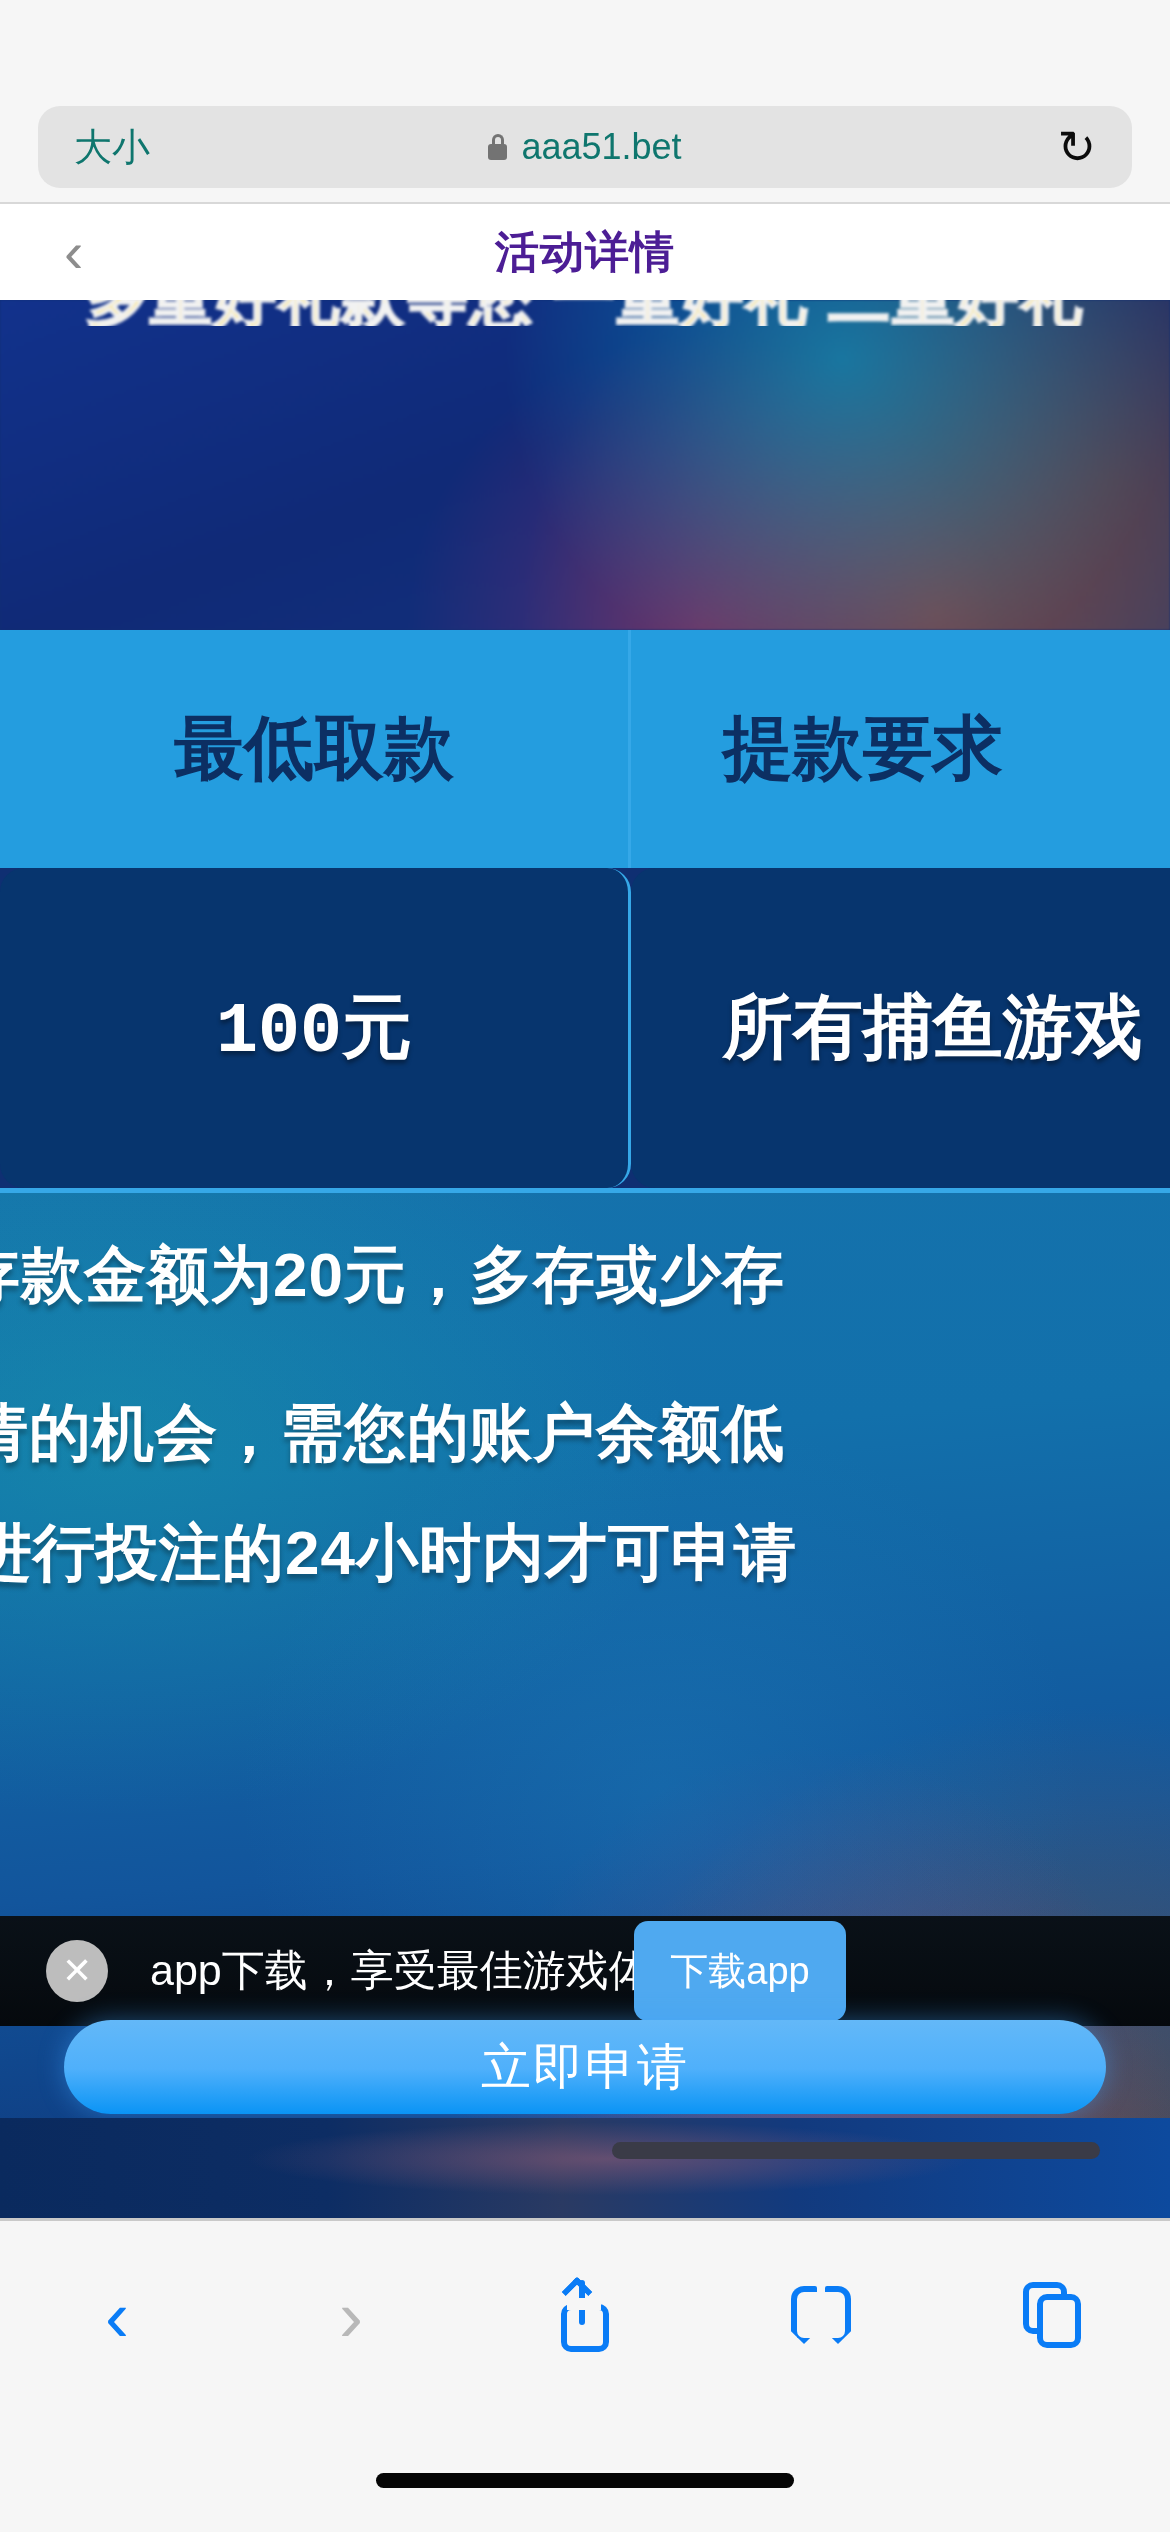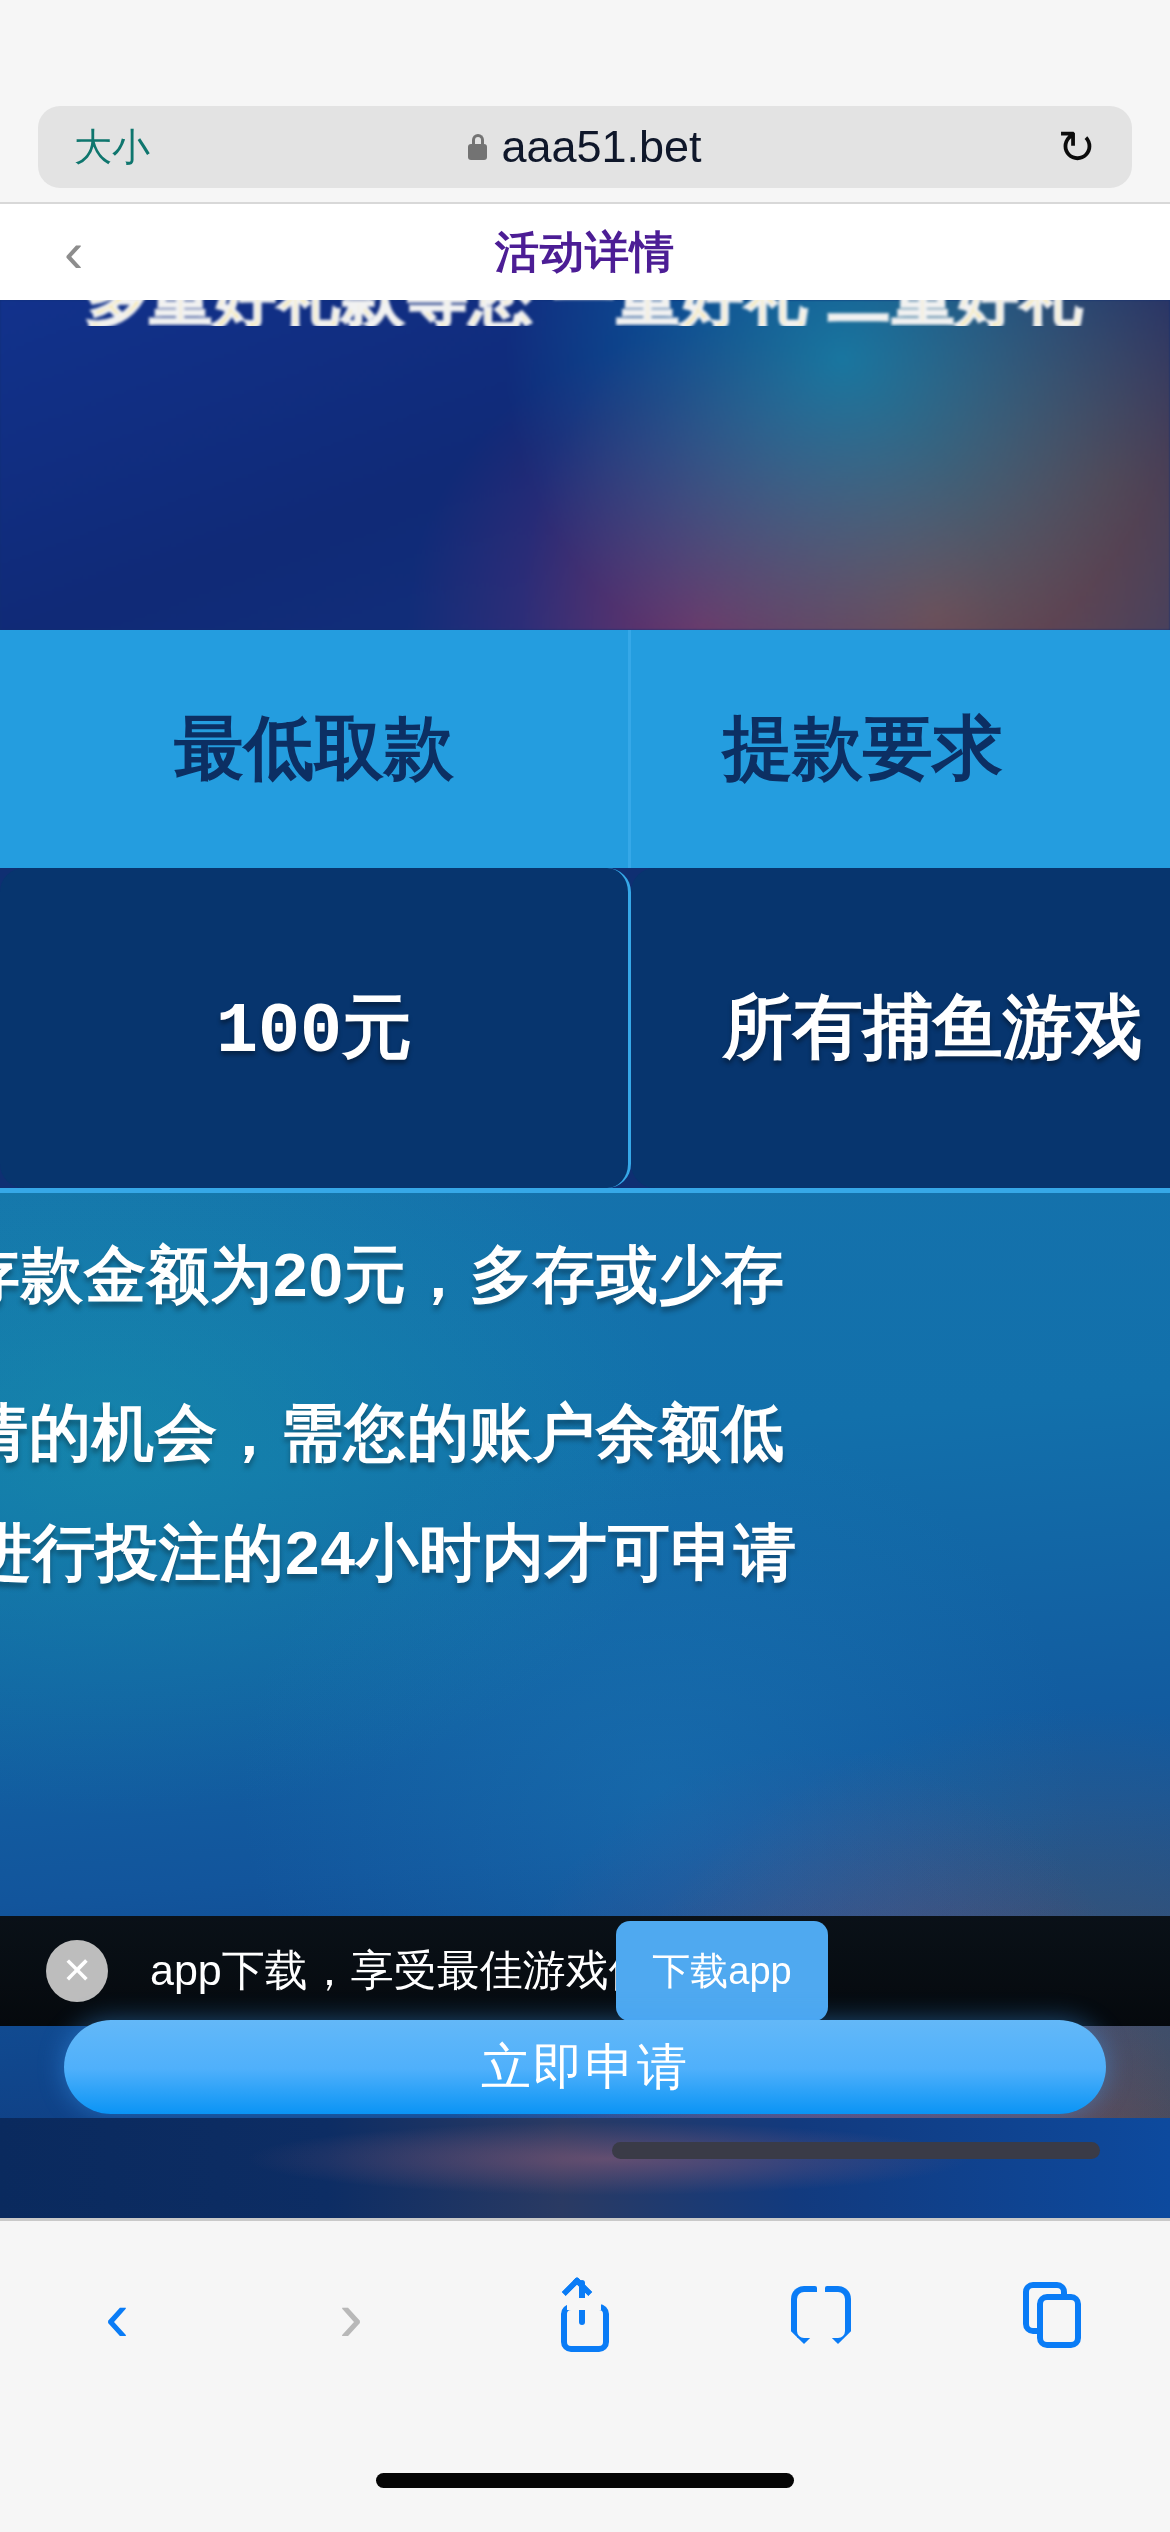--- a/index.html
+++ b/index.html
@@ -40,21 +40,21 @@
   .urlbar{ width:100%; height:82px; background:#e3e3e3; border-radius:22px;
            display:flex; align-items:center; padding:0 36px; position:relative; }
   .url-size{ font-size:38px; color:#0f766e; }
   .url-center{ position:absolute; left:0; right:0; display:flex;
                align-items:center; justify-content:center; gap:14px; }
   .lock{ width:19px; height:26px; position:relative; }
   .lock-body{ position:absolute; bottom:0; left:0; width:19px; height:16px;
               background:#737373; border-radius:3px; }
   .lock-sh{ position:absolute; top:0; left:3.5px; width:12px; height:13px;
             border:3.5px solid #737373; border-bottom:none; border-radius:7px 7px 0 0; }
-  .url-text{ font-size:45px; color:#0f172a; }
+  .url-text{ font-size:36px; color:#0f766e; }
   .url-reload{ position:absolute; right:36px; font-size:46px; color:#0c0c0c;
                line-height:1; font-weight:300; }
   .topline{ position:absolute; top:202px; left:0; width:1170px; height:2px;
             background:#d8d8d8; }
 
   
   .navhdr{ position:absolute; top:204px; left:0; width:1170px; height:96px;
            background:#ffffff; display:flex; align-items:center; justify-content:center; }
   .nav-back{ position:absolute; left:64px; top:50%; transform:translateY(-50%);
              font-size:58px; color:#8d8d8d; font-weight:300; line-height:1; }
@@ -111,21 +111,21 @@
   .p3{ top:318px; left:-30px; }
 
   
   .appbar{ position:absolute; top:1616px; left:0; width:1320px; height:110px;
            background:linear-gradient(180deg,#0a1118 0%,#05090d 100%);
            display:flex; align-items:center; padding:0 46px; }
   .close-btn{ width:62px; height:62px; border-radius:50%; background:#bdbdbd;
               color:#fff; display:flex; align-items:center; justify-content:center;
               font-size:36px; font-weight:500; flex:0 0 auto; }
   .appbar-text{ margin-left:42px; font-size:43px; color:#fff; white-space:nowrap; }
-  .dl-btn{ position:absolute; right:492px; top:50%; transform:translateY(-50%);
+  .dl-btn{ position:absolute; right:474px; top:50%; transform:translateY(-50%);
            width:212px; height:100px; background:#4fa9f0; border-radius:14px;
            display:flex; align-items:center; justify-content:center;
            color:#fff; font-size:38px; white-space:nowrap; }
 
   
   .apply-wrap{ position:absolute; top:1708px; left:0; width:1170px; height:100px; }
   .apply-btn{ position:absolute; left:64px; top:12px; width:1042px; height:94px;
               border-radius:47px; display:flex; align-items:center;
               justify-content:center; color:#fff; font-size:50px; font-weight:400;
               letter-spacing:2px;

